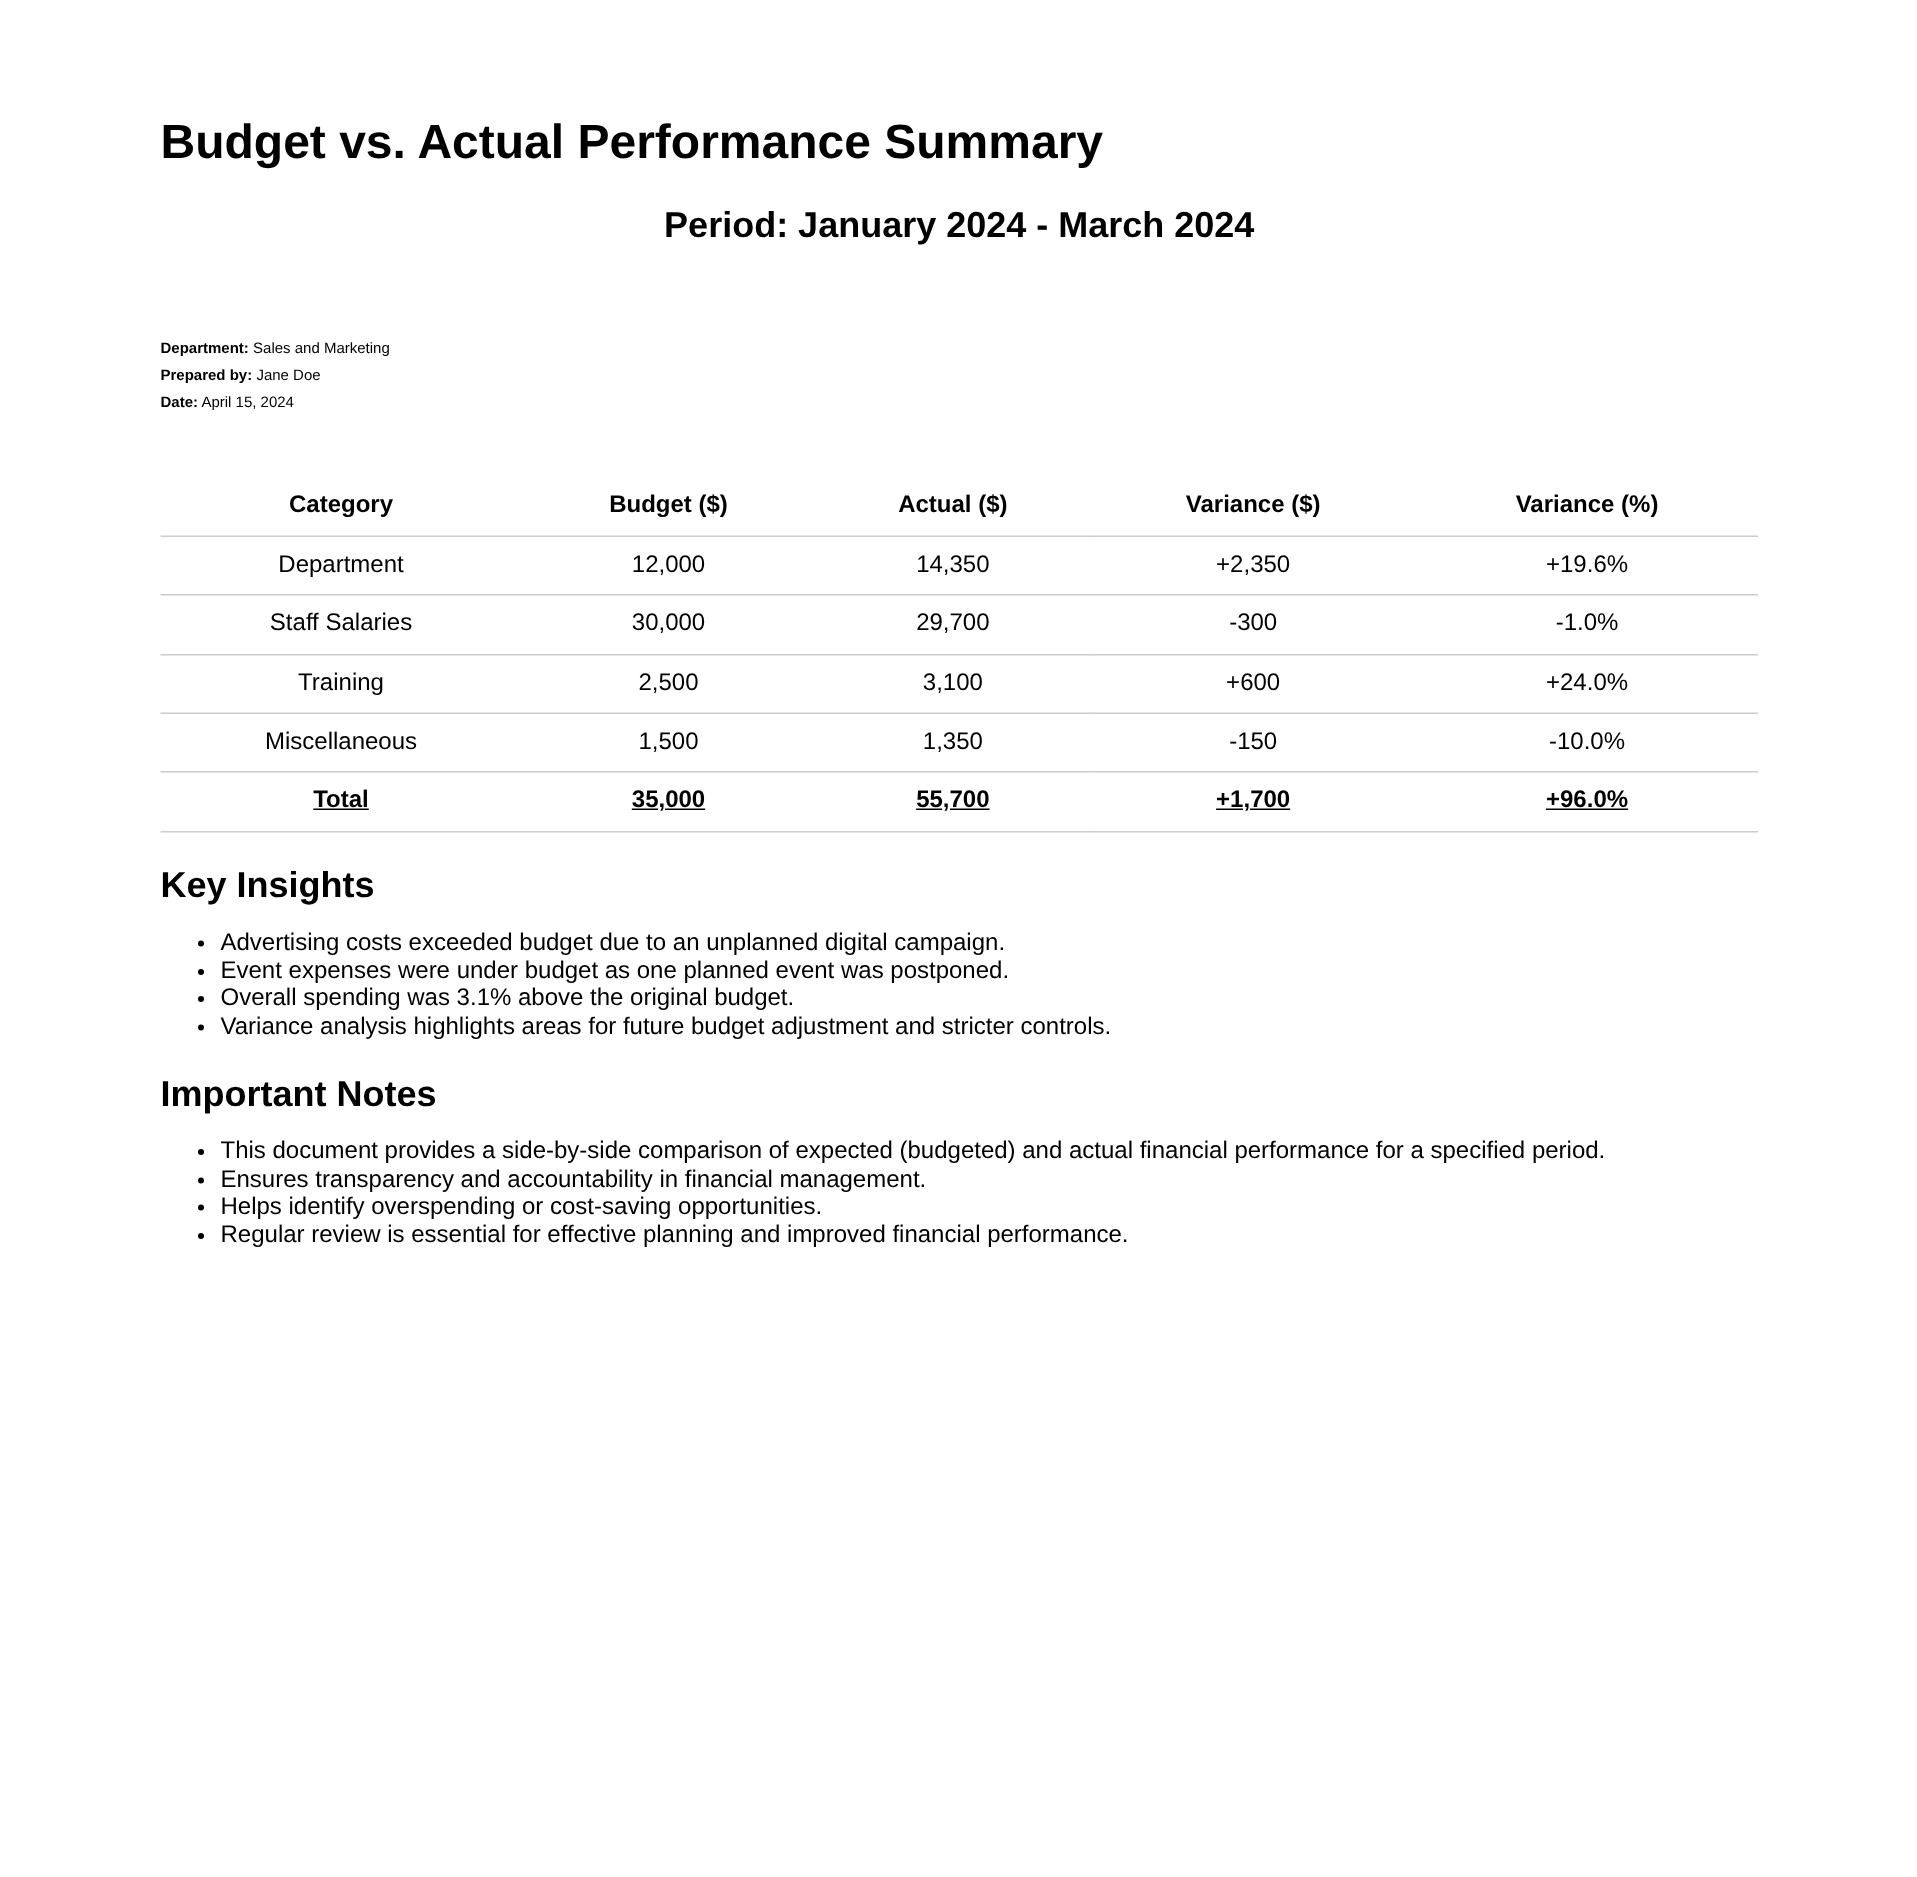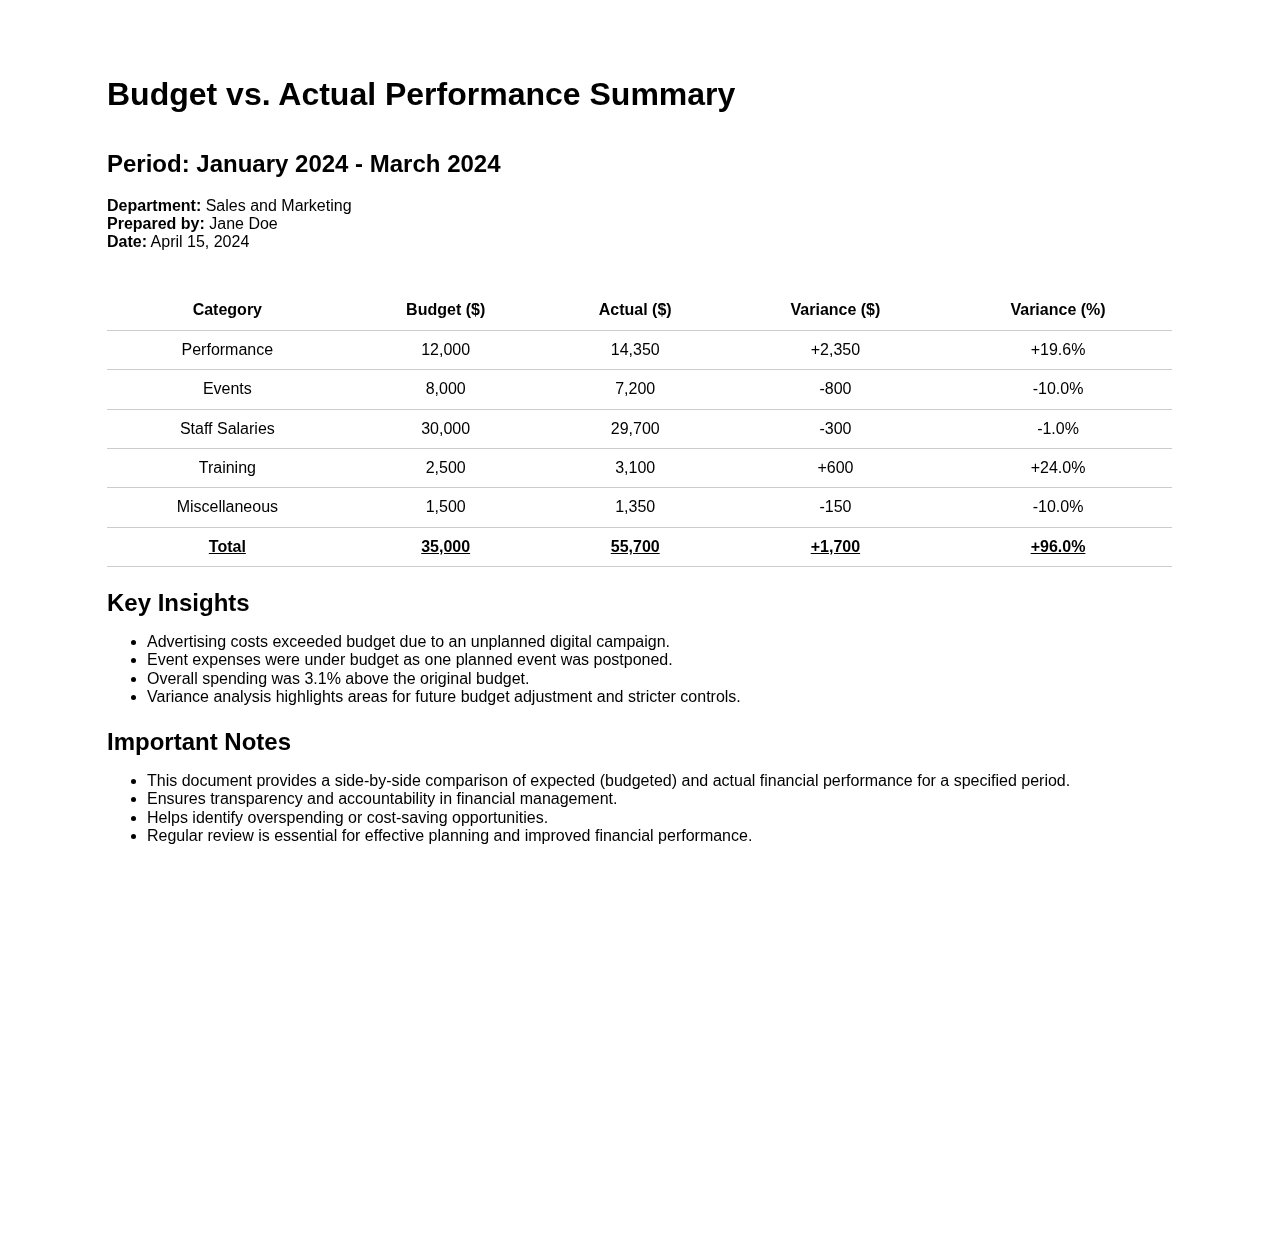--- a/index.html
+++ b/index.html
@@ -24,24 +24,24 @@
     font-weight: bold;
     margin: 0;
     line-height: 1.15;
   }
   h2.section-heading {
     font-size: 24px;
     font-weight: bold;
     margin: 22px 0 0 0;
     line-height: 1.15;
   }
-  h2.period-heading { margin-top: 37px; }
+  h2.period-heading { margin-top: 24px; text-align: center; }
   .meta {
-    margin: 20px 0 0 0;
-    font-size: 16px;
+    margin: 60px 0 0 0;
+    font-size: 10px;
     line-height: 18px;
   }
   .meta .label { font-weight: bold; }
   table.budget-table {
     width: 100%;
     border-collapse: collapse;
     table-layout: fixed;
     margin-top: 40px;
     font-size: 16px;
   }
@@ -92,32 +92,25 @@
       <tr>
         <th>Category</th>
         <th>Budget ($)</th>
         <th>Actual ($)</th>
         <th>Variance ($)</th>
         <th>Variance (%)</th>
       </tr>
     </thead>
     <tbody>
       <tr>
-        <td>Performance</td>
+        <td>Department</td>
         <td>12,000</td>
         <td>14,350</td>
         <td>+2,350</td>
         <td>+19.6%</td>
-      </tr>
-      <tr>
-        <td>Events</td>
-        <td>8,000</td>
-        <td>7,200</td>
-        <td>-800</td>
-        <td>-10.0%</td>
       </tr>
       <tr>
         <td>Staff Salaries</td>
         <td>30,000</td>
         <td>29,700</td>
         <td>-300</td>
         <td>-1.0%</td>
       </tr>
       <tr>
         <td>Training</td>

